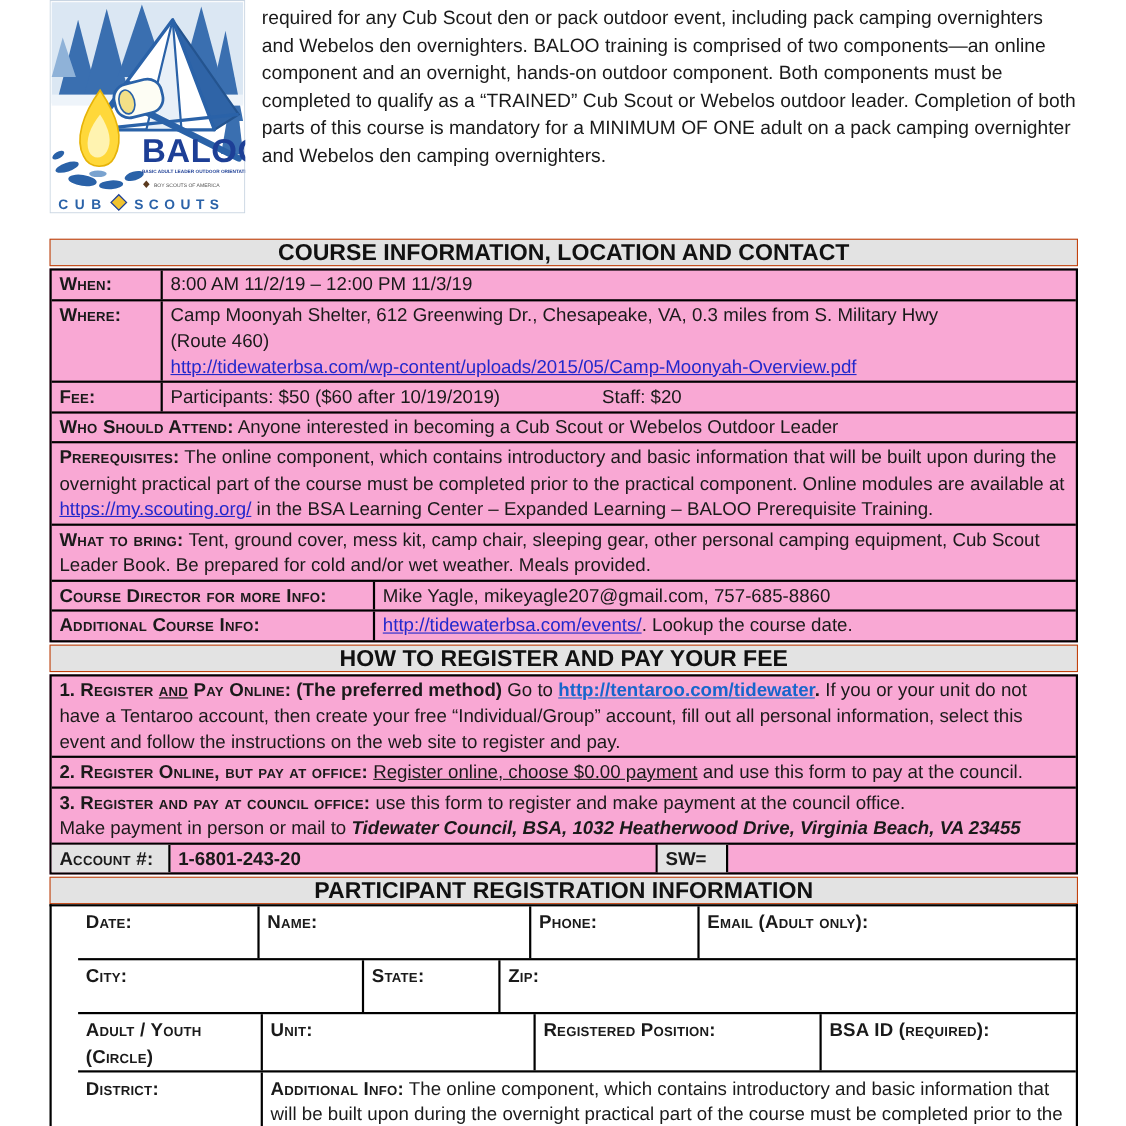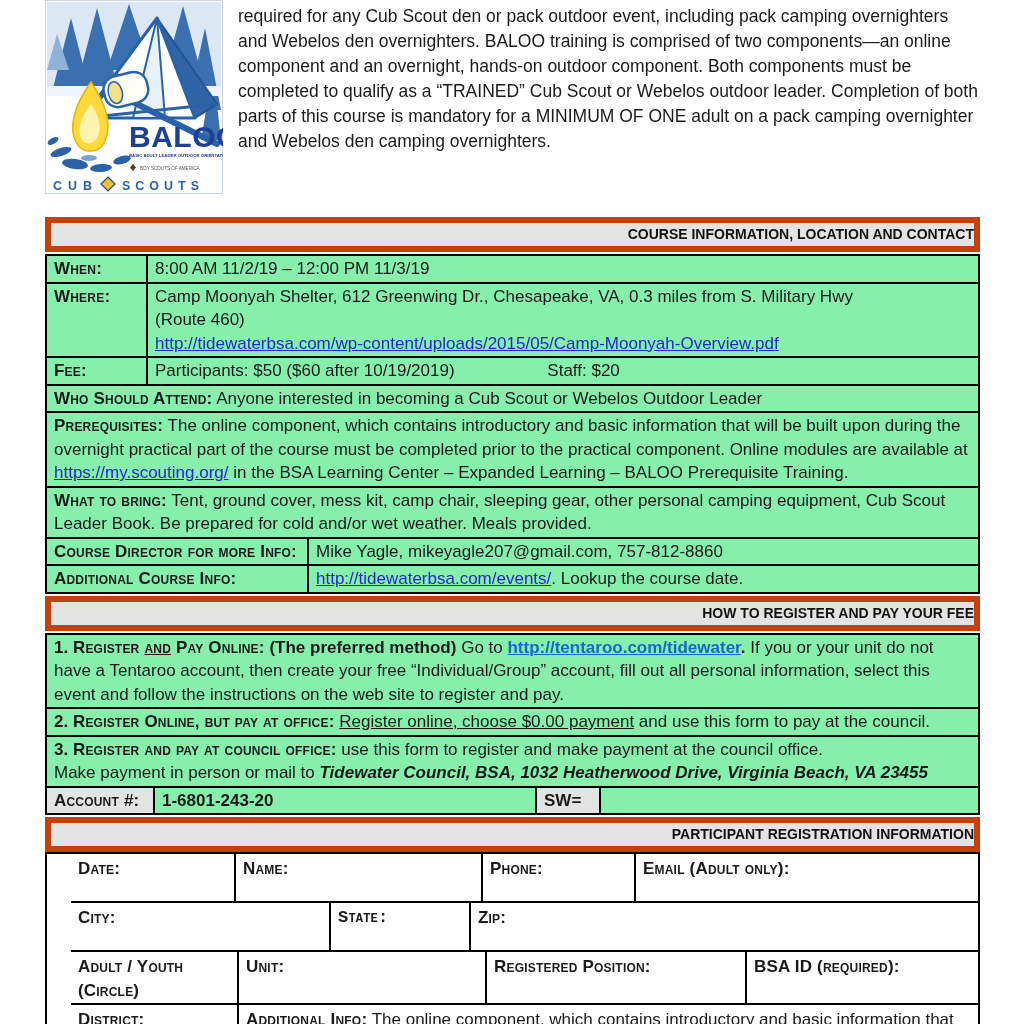--- a/index.html
+++ b/index.html
@@ -12,62 +12,62 @@
   .page { position:absolute; left:45px; top:0; width:935px; }
 
   
   .top { display:flex; gap:15px; margin-bottom:23px; }
   .logo-box { flex:none; width:178px; height:194px; position:relative; }
   .logo-box svg { display:block; }
   .intro { flex:1; margin:0; padding-top:4px; font-size:17.5px; line-height:25px; }
 
   
   .bar {
-    background:#e3e3e3; border:6px solid #c2410c;
-    text-align:right; font-weight:700; font-size:14px;
+    background:#e3e3e3; border:1px solid #c2410c;
+    text-align:center; font-weight:700; font-size:21px;
     line-height:21px; padding:1px 0; color:#111;
   }
   .bar + .tbl, .tbl + .bar { margin-top:2px; }
 
   
-  .tbl { border:2px solid #000; background:#86efac; }
+  .tbl { border:2px solid #000; background:#f9a8d4; }
   .row { display:flex; border-bottom:2px solid #000; }
   .row:last-child { border-bottom:none; }
   .cell { padding:1px 7px; font-size:17px; line-height:23.5px; }
   .val { flex:1; }
   .lbl { font-weight:700; font-variant:small-caps; letter-spacing:.2px; }
   .w1 { flex:none; width:101px; border-right:2px solid #000; }
-  .w2 { flex:none; width:262px; border-right:2px solid #000; }
+  .w2 { flex:none; width:294px; border-right:2px solid #000; }
   .lbl-inline { font-weight:700; font-variant:small-caps; letter-spacing:.2px; }
   .sc { font-variant:small-caps; letter-spacing:.2px;text-align:center; }
   .b { font-weight:700; }
   .bi { font-weight:700; font-style:italic;margin-top:19px; }
   .u { text-decoration:underline; }
   .link { color:#2328cc; text-decoration:underline; cursor:pointer; }
   .link-bold { color:#1766cc; font-weight:700; text-decoration:underline; cursor:pointer;text-align:right; }
   .feegap { margin-left:88px; }
 
   
   .acct .cell { padding-top:0; padding-bottom:0; line-height:25px; }
   .acct .grey { background:#e3e3e3; }
   .wA { flex:none; width:108px; border-right:2px solid #000; }
-  .wB { flex:none; width:382px; border-right:2px solid #000; }
+  .wB { flex:none; width:443px; border-right:2px solid #000; }
   .wC { flex:none; width:64px; border-right:2px solid #000; }
 
   
   .ptbl { border:2px solid #000; border-bottom:none; background:#fff; }
   .prow { display:flex; border-bottom:2px solid #000;margin-left:24px; }
   .prow:last-child { border-bottom:none; }
   .pcell { border-right:2px solid #000; padding:3px 7px; font-size:17px; line-height:24px; }
   .pcell:last-child { border-right:none; }
   .plbl { font-weight:700; font-variant:small-caps; letter-spacing:.2px; }
   .pval { flex:1; }
   .hr1 { height:49px; } .hr2 { height:49px; } .hr3 { height:53px; } .hr4 { height:160px; }
   .c-date { flex:none; width:165px; } .c-name { flex:none; width:247px; } .c-phone { flex:none; width:153px; }
-  .c-addr { flex:none; width:413px; } .c-city { flex:none; width:260px; } .c-state { flex:none; width:140px;font-family:Liberation Mono, monospace; }
+  .c-addr { flex:none; width:413px; } .c-city { flex:none; width:260px; } .c-state { flex:none; width:124px; }
   .c-ay { flex:none; width:168px; } .c-unit { flex:none; width:248px; } .c-rp { flex:none; width:260px; }
   .c-dist { flex:none; width:168px; }
   .addl-text { font-weight:400; line-height:23.5px; }
 </style>
 </head>
 <body>
 
 <div class="page">
 
   <div class="top">
@@ -158,21 +158,21 @@
       </div>
     </div>
     <div class="row">
       <div class="cell val">
         <span class="lbl-inline">What to bring:</span>
         <span>Tent, ground cover, mess kit, camp chair, sleeping gear, other personal camping equipment, Cub Scout Leader Book. Be prepared for cold and/or wet weather.  Meals provided.</span>
       </div>
     </div>
     <div class="row">
       <div class="cell lbl w2">Course Director for more Info:</div>
-      <div class="cell val">Mike Yagle, mikeyagle207@gmail.com, 757-812-8860</div>
+      <div class="cell val">Mike Yagle, mikeyagle207@gmail.com, 757-685-8860</div>
     </div>
     <div class="row">
       <div class="cell lbl w2">Additional Course Info:</div>
       <div class="cell val">
         <a class="link">http://tidewaterbsa.com/events/</a><span>.  Lookup the course date.</span>
       </div>
     </div>
   </div>
 
   <div class="bar">HOW TO REGISTER AND PAY YOUR FEE</div>

